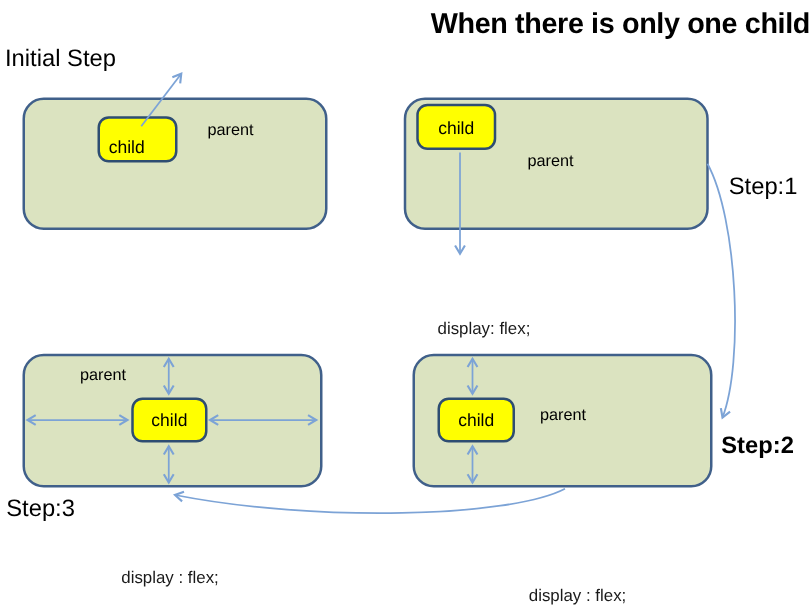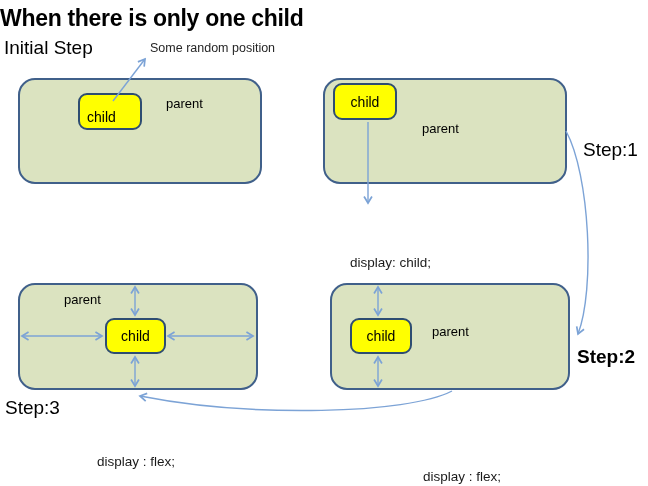--- a/index.html
+++ b/index.html
@@ -10,21 +10,21 @@
     --arrow:#7ca3d6;
     --text:#000000;
   }
   html,body{margin:0;padding:0;background:#fff;}
   .slide{
     position:relative;width:648px;height:486px;background:#ffffff;
     font-family:"Liberation Sans",sans-serif;overflow:hidden;color:var(--text);
   }
   .abs{position:absolute;}
   .title{
-    left:0;right:0;top:5px;text-align:left;
+    left:0;right:0;top:5px;text-align:right;
     font-size:23px;font-weight:bold;letter-spacing:-0.3px;
   }
   .big-label{font-size:19px;line-height:22px;}
   .parent-box{
     position:absolute;box-sizing:border-box;
     background:var(--parent-fill);
     border:2.5px solid var(--parent-border);
     border-radius:17px;
   }
   .child-box{
@@ -44,21 +44,20 @@
   .mk{stroke:var(--arrow);fill:none;stroke-width:1.3px;}
 </style>
 </head>
 <body>
 
 <div class="slide">
 
   <div class="abs title">When there is only one child</div>
 
   <div class="abs big-label" style="left:4px;top:37px;text-align:right;">Initial Step</div>
-  <div class="abs annotation" style="left:150px;top:41px;">Some random position</div>
   <div class="abs big-label" style="left:583px;top:96px;margin-top:43px;">Step:1</div>
   <div class="abs big-label" style="left:577px;top:346px;font-weight:bold;">Step:2</div>
   <div class="abs big-label" style="left:5px;top:397px;text-align:right;">Step:3</div>
 
   <div class="parent-box" style="left:18px;top:78px;width:244px;height:106px;">
     <span class="parent-label" style="left:146px;top:16px;">parent</span>
     <div class="child-box child-low" style="left:58px;top:13px;width:64px;height:37px;">
       <span>child</span>
     </div>
   </div>
@@ -78,21 +77,21 @@
   </div>
 
   <div class="parent-box" style="left:330px;top:283px;width:240px;height:107px;">
     <span class="parent-label" style="left:100px;top:39px;">parent</span>
     <div class="child-box" style="left:18px;top:33px;width:62px;height:36px;">
       <span>child</span>
     </div>
   </div>
 
   <div class="abs code" style="left:350px;top:209px;">
-    <div>display: child;</div>
+    <div>display: flex;</div>
   </div>
   <div class="abs code" style="left:97px;top:408px;">
     <div>display : flex;</div>
     
     
   </div>
   <div class="abs code" style="left:423px;top:423px;">
     <div>display : flex;</div>
     
   </div>

